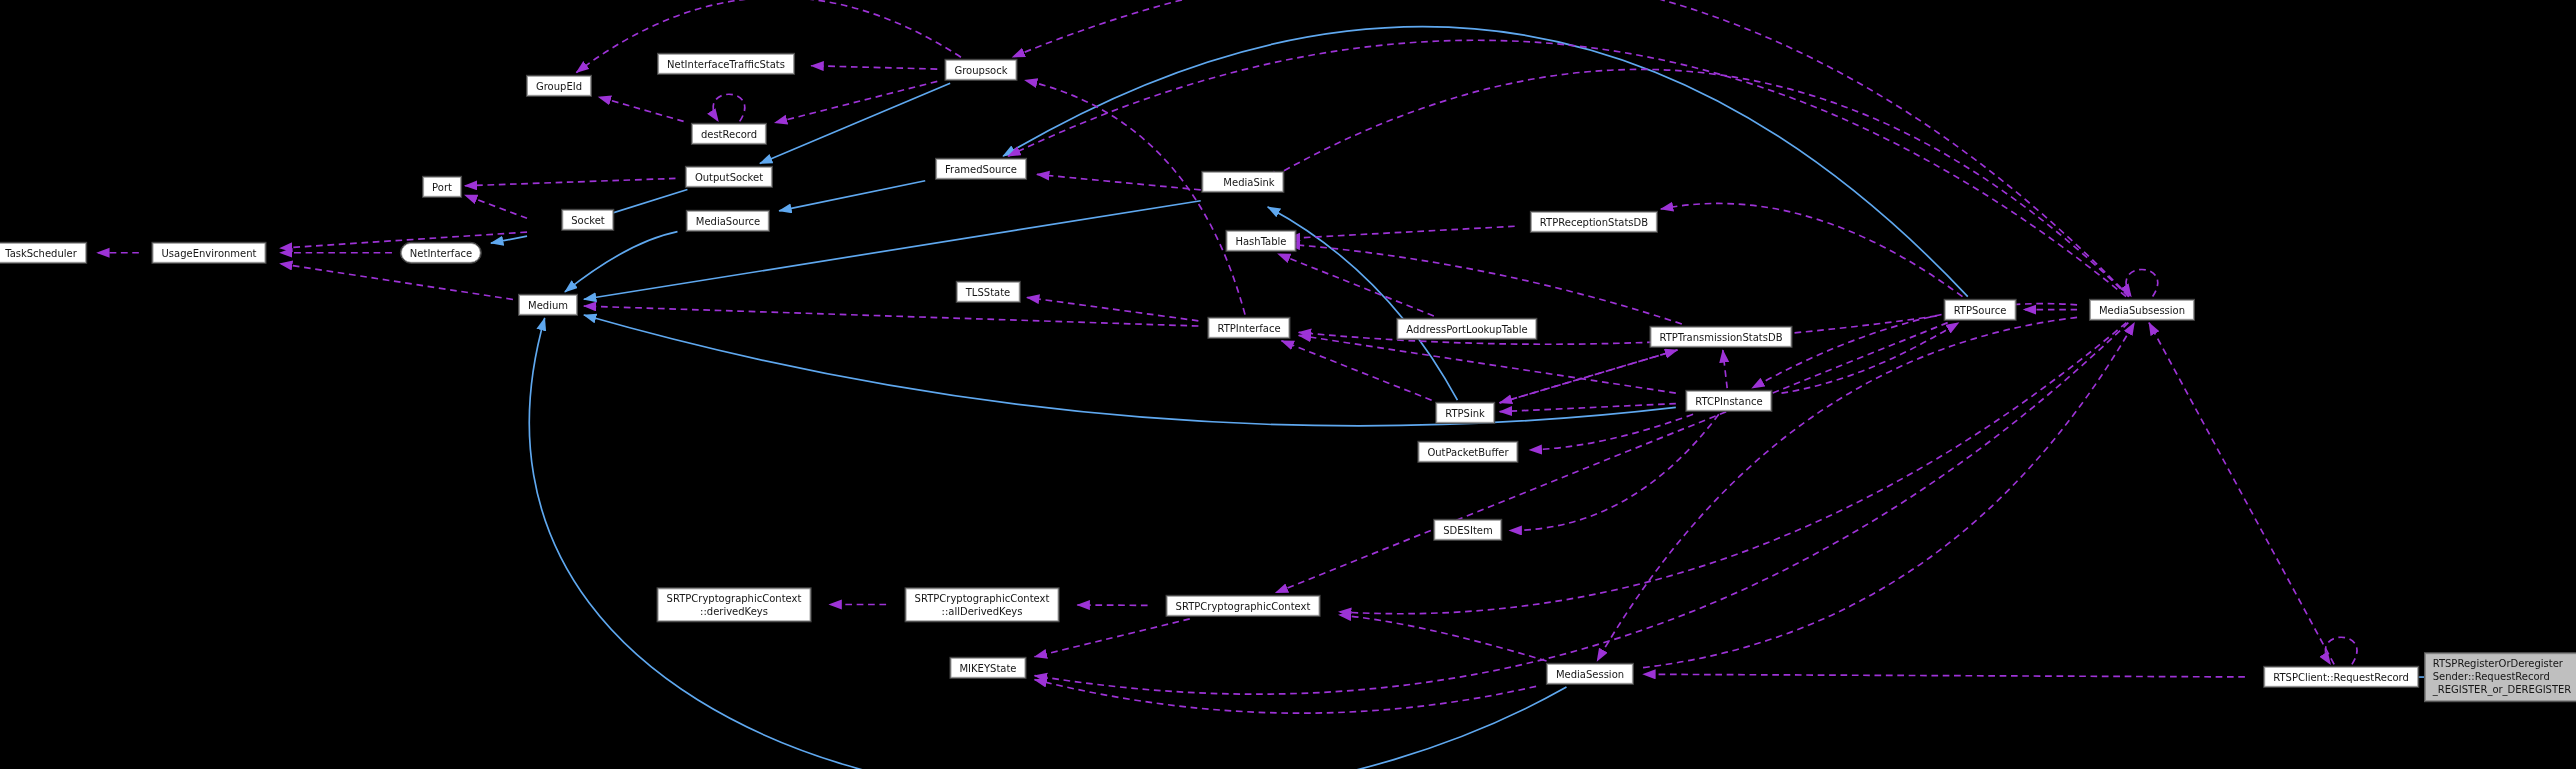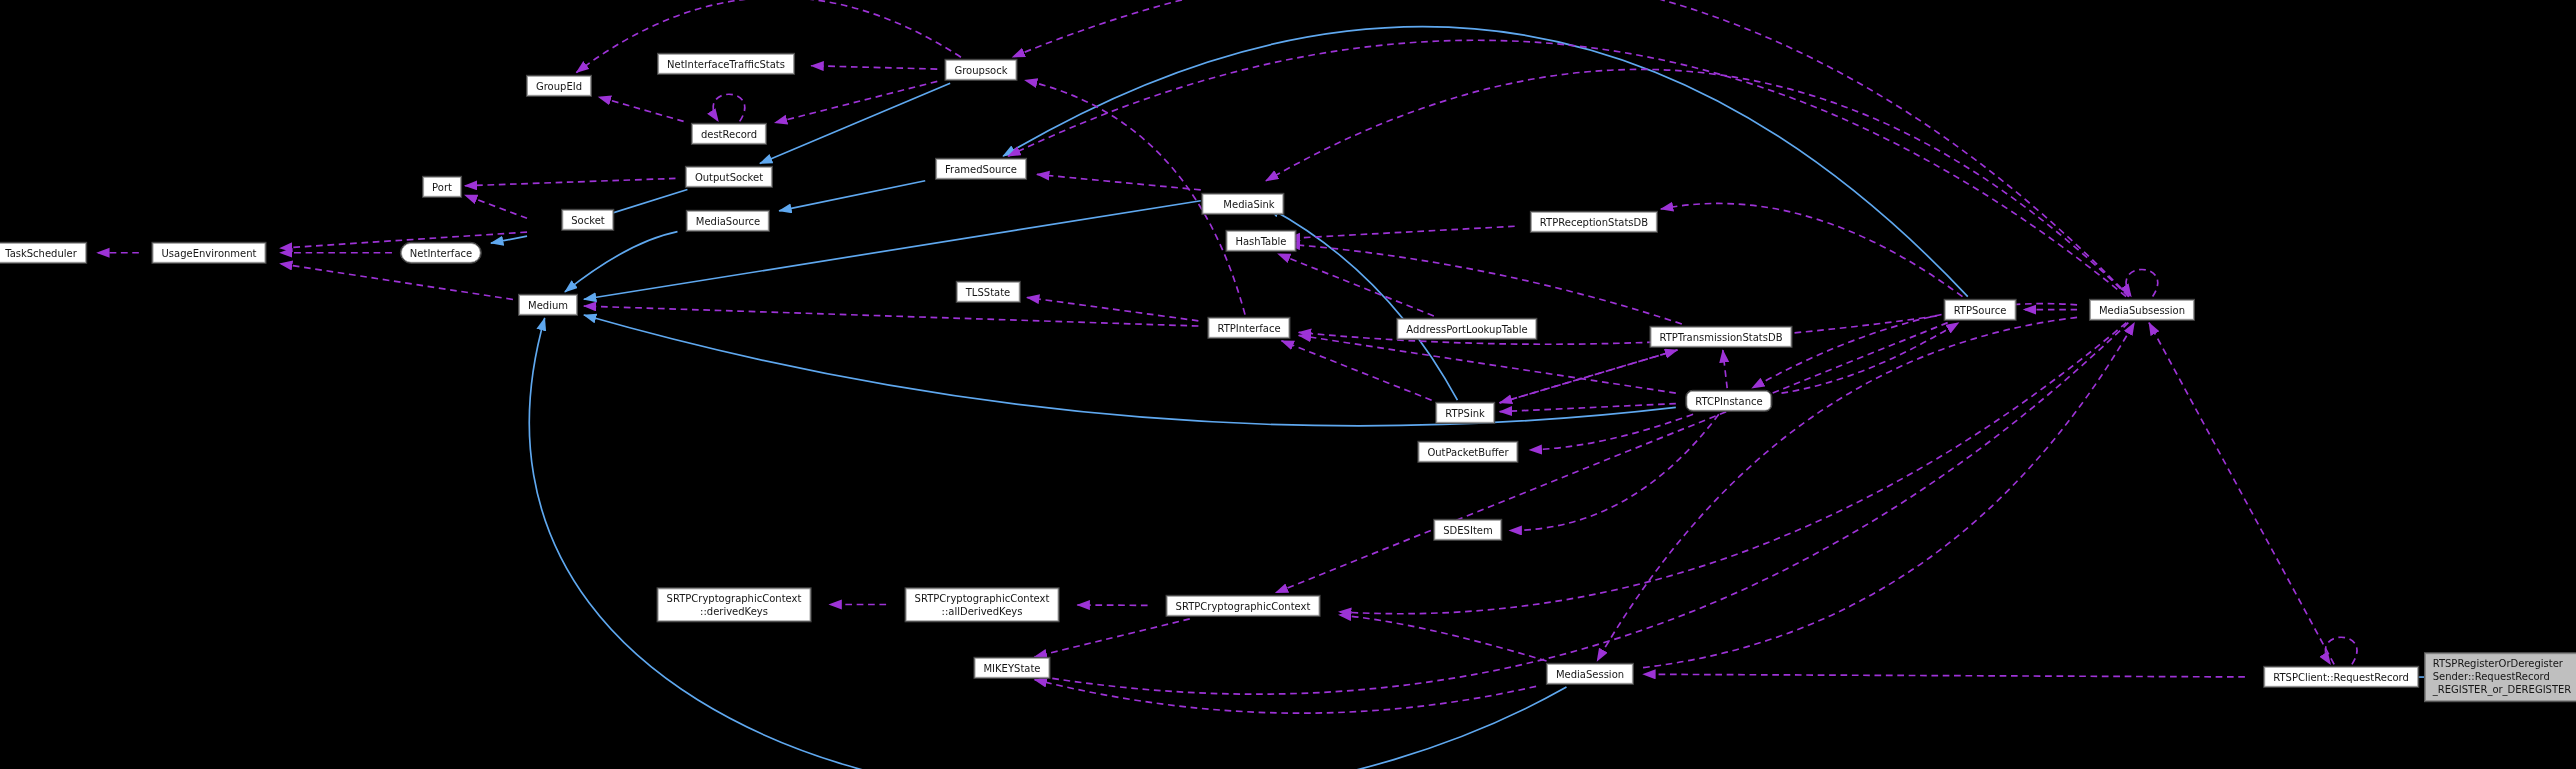--- a/index.html
+++ b/index.html
@@ -99,38 +99,38 @@
       <div class="node" style="left: 558px; top: 220px; margin-left: 30px;">Socket</div>
       <div class="node" style="left: 548px; top: 305px;">Medium</div>
       <div class="node" style="left: 559px; top: 86px;">GroupEId</div>
       <div class="node" style="left: 726px; top: 64px;">NetInterfaceTrafficStats</div>
       <div class="node" style="left: 729px; top: 134px;">destRecord</div>
       <div class="node" style="left: 729px; top: 177px;">OutputSocket</div>
       <div class="node" style="left: 728px; top: 221px;">MediaSource</div>
       <div class="node" style="left: 981px; top: 70px;">Groupsock</div>
       <div class="node" style="left: 981px; top: 169px;">FramedSource</div>
       <div class="node" style="left: 988px; top: 292px;">TLSState</div>
-      <div class="node" style="left: 1243px; top: 204px; padding-left: 20px;">MediaSink</div>
+      <div class="node" style="left: 1243px; top: 182px; padding-left: 20px;">MediaSink</div>
       <div class="node" style="left: 1245px; top: 241px; margin-left: 16px;">HashTable</div>
       <div class="node" style="left: 1249px; top: 328px;">RTPInterface</div>
       <div class="node" style="left: 1467px; top: 329px;">AddressPortLookupTable</div>
       <div class="node" style="left: 1594px; top: 222px; text-align: center;">RTPReceptionStatsDB</div>
       <div class="node" style="left: 1721px; top: 337px;">RTPTransmissionStatsDB</div>
       <div class="node" style="left: 1465px; top: 413px;">RTPSink</div>
       <div class="node" style="left: 1468px; top: 452px;">OutPacketBuffer</div>
-      <div class="node" style="left: 1729px; top: 401px; border-radius: 6px;">RTCPInstance</div>
+      <div class="node" style="left: 1729px; top: 401px;">RTCPInstance</div>
       <div class="node" style="left: 1468px; top: 530px;">SDESItem</div>
       <div class="node" style="left: 1980px; top: 310px;">RTPSource</div>
       <div class="node" style="left: 2142px; top: 310px;">MediaSubsession</div>
       <div class="node" style="left: 734px; top: 605px;">SRTPCryptographicContext
 ::derivedKeys</div>
       <div class="node" style="left: 982px; top: 605px;">SRTPCryptographicContext
 ::allDerivedKeys</div>
       <div class="node" style="left: 1243px; top: 606px;">SRTPCryptographicContext</div>
-      <div class="node" style="left: 1012px; top: 668px;">MIKEYState</div>
+      <div class="node" style="left: 988px; top: 668px;">MIKEYState</div>
       <div class="node" style="left: 1590px; top: 674px;">MediaSession</div>
       <div class="node" style="left: 2341px; top: 677px;">RTSPClient::RequestRecord</div>
       <div class="node highlight" style="left: 2502px; top: 677px;">RTSPRegisterOrDeregister
 Sender::RequestRecord
 _REGISTER_or_DEREGISTER</div>
     </div>
 </div>
 
 
 </body></html>

